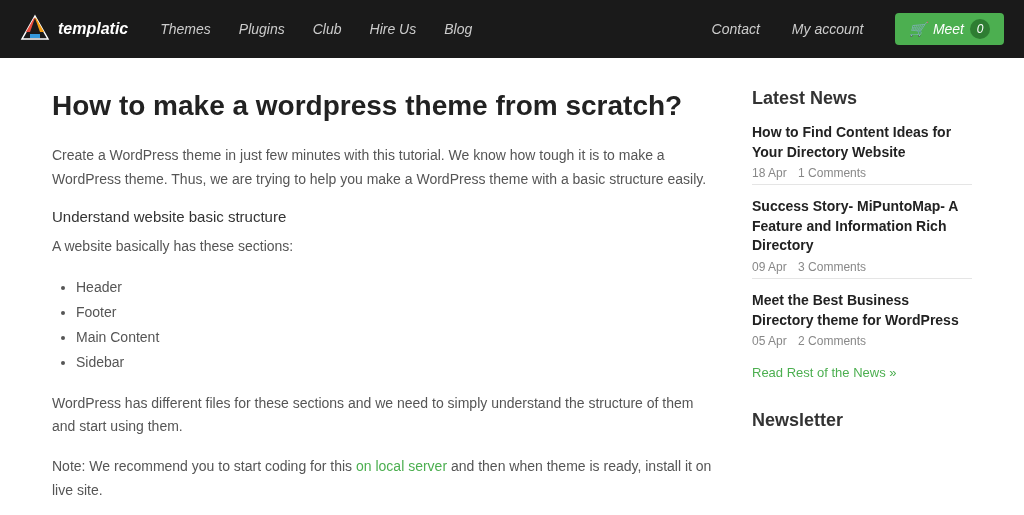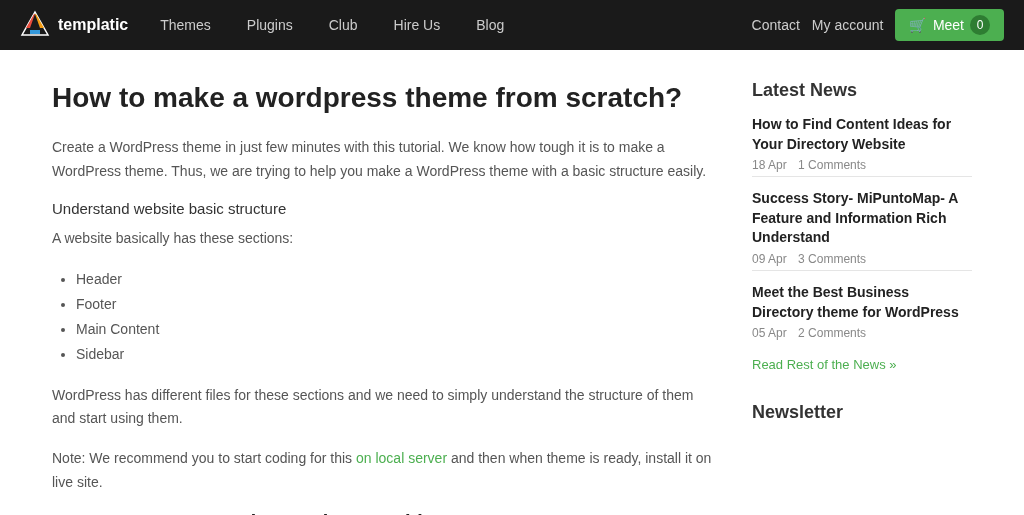--- a/index.html
+++ b/index.html
@@ -4,53 +4,54 @@
   <style>
     * { margin: 0; padding: 0; box-sizing: border-box; }
     body { font-family: Arial, sans-serif; font-size: 14px; color: #333; background: #fff; }
 
     
     .navbar {
       background: #1a1a1a;
       display: flex;
       align-items: center;
       padding: 0 20px;
-      height: 50px;
+      height: 58px;
+      font-style: italic;
     }
     .navbar-brand {
       display: flex;
       align-items: center;
       margin-right: 20px;
     }
     .logo-icon {
       width: 30px;
       height: 30px;
       margin-right: 8px;
     }
     .brand-name {
       color: #fff;
       font-size: 16px;
       font-weight: bold;
     }
     .nav-links {
       display: flex;
-      gap: 12px;
+      gap: 4px;
       flex: 1;
     }
     .nav-link {
       color: #ccc;
       text-decoration: none;
       padding: 6px 12px;
       font-size: 14px;
       cursor: pointer;
     }
     .nav-right {
       display: flex;
       align-items: center;
-      gap: 12px;
+      gap: 32px;
     }
     .nav-right-link {
       color: #ccc;
       font-size: 14px;
       cursor: pointer;
     }
     .cart-btn {
       background: #4caf50;
       color: #fff;
       padding: 6px 14px;
@@ -241,21 +242,21 @@
       <div class="news-item">
         <div class="news-title">How to Find Content Ideas for Your Directory Website</div>
         <div class="news-meta">
           <span>18 Apr</span>
           <span>1 Comments</span>
         </div>
       </div>
 
 
       <div class="news-item">
-        <div class="news-title">Success Story- MiPuntoMap- A Feature and Information Rich Understand</div>
+        <div class="news-title">Success Story- MiPuntoMap- A Feature and Information Rich Directory</div>
         <div class="news-meta">
           <span>09 Apr</span>
           <span>3 Comments</span>
         </div>
       </div>
 
       <div class="news-item">
         <div class="news-title">Meet the Best Business Directory theme for WordPress</div>
         <div class="news-meta">
           <span>05 Apr</span>

